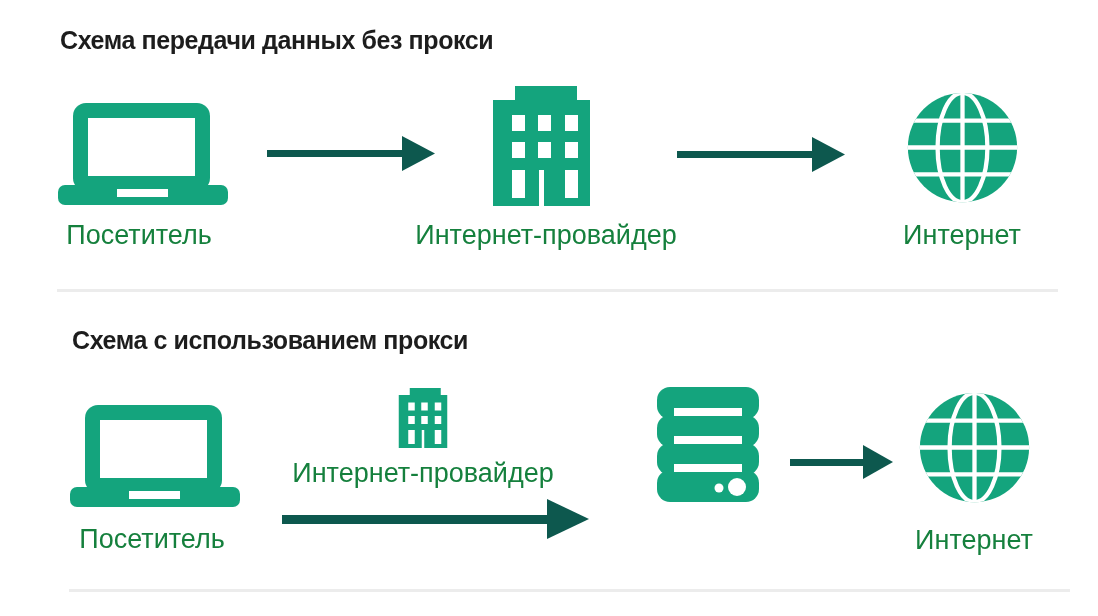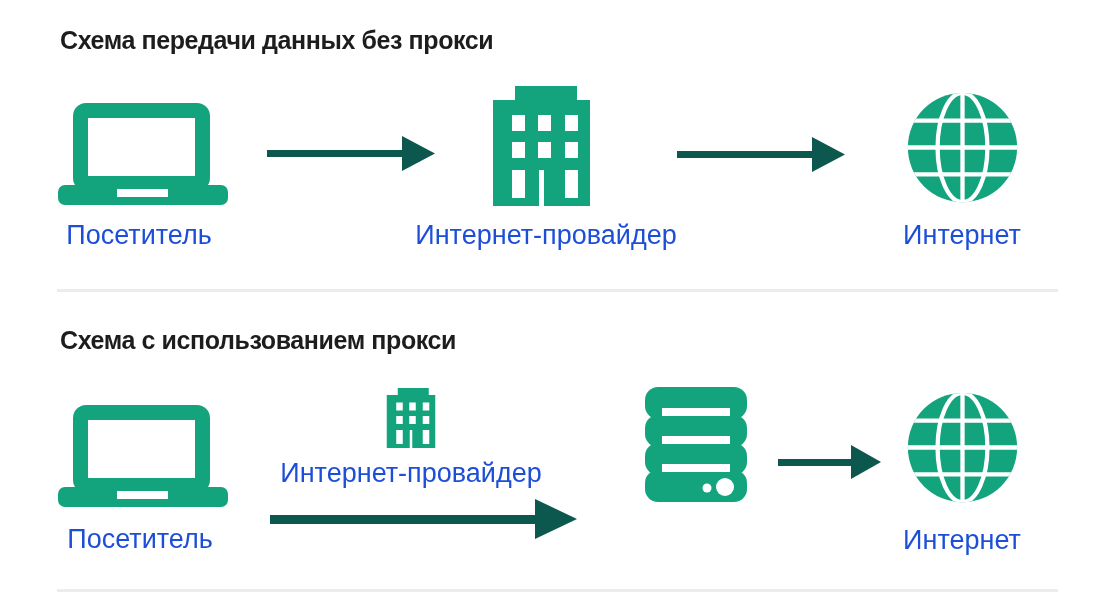--- a/index.html
+++ b/index.html
@@ -19,21 +19,21 @@
     font-weight: 800;
     letter-spacing: -0.4px;
     color: #1d1d1d;
     white-space: nowrap;
   }
   .node-label {
     position: absolute;
     transform: translateX(-50%);
     font-size: 27px;
     font-weight: 400;
-    color: #1d4ed8;
+    color: #15803d;
     white-space: nowrap;
   }
   .divider {
     position: absolute;
     left: 57px;
     width: 1001px;
     height: 3px;
     background: #ececec;
   }
   svg { display: block; }
@@ -101,21 +101,21 @@
         <line x1="0" y1="60" x2="120" y2="60"></line>
         <line x1="0" y1="88" x2="120" y2="88"></line>
       </g>
     </svg>
   </div>
   <div class="node-label" style="left:962px;top:220px;">Интернет</div>
 
   <div class="divider" style="top:289px;"></div>
 </div>
 
-<div class="abs" style="left:0;top:308px;width:1000px;height:308px;text-align:center;">
+<div class="abs" style="left:12px;top:308px;width:1000px;height:308px;text-align:center;">
 
   <h2 class="scheme-title" style="top:18px;">Схема с использованием прокси</h2>
 
   <div class="abs" style="left:58px;top:97px;">
     <svg width="170" height="102" viewBox="0 0 170 102">
       <rect x="15" y="0" width="137" height="88" rx="13" fill="#14A47D"></rect>
       <rect x="30" y="15" width="107" height="58" fill="#ffffff"></rect>
       <rect x="0" y="82" width="170" height="20" rx="7" fill="#14A47D"></rect>
       <rect x="59" y="86" width="51" height="8" fill="#ffffff"></rect>
     </svg>

